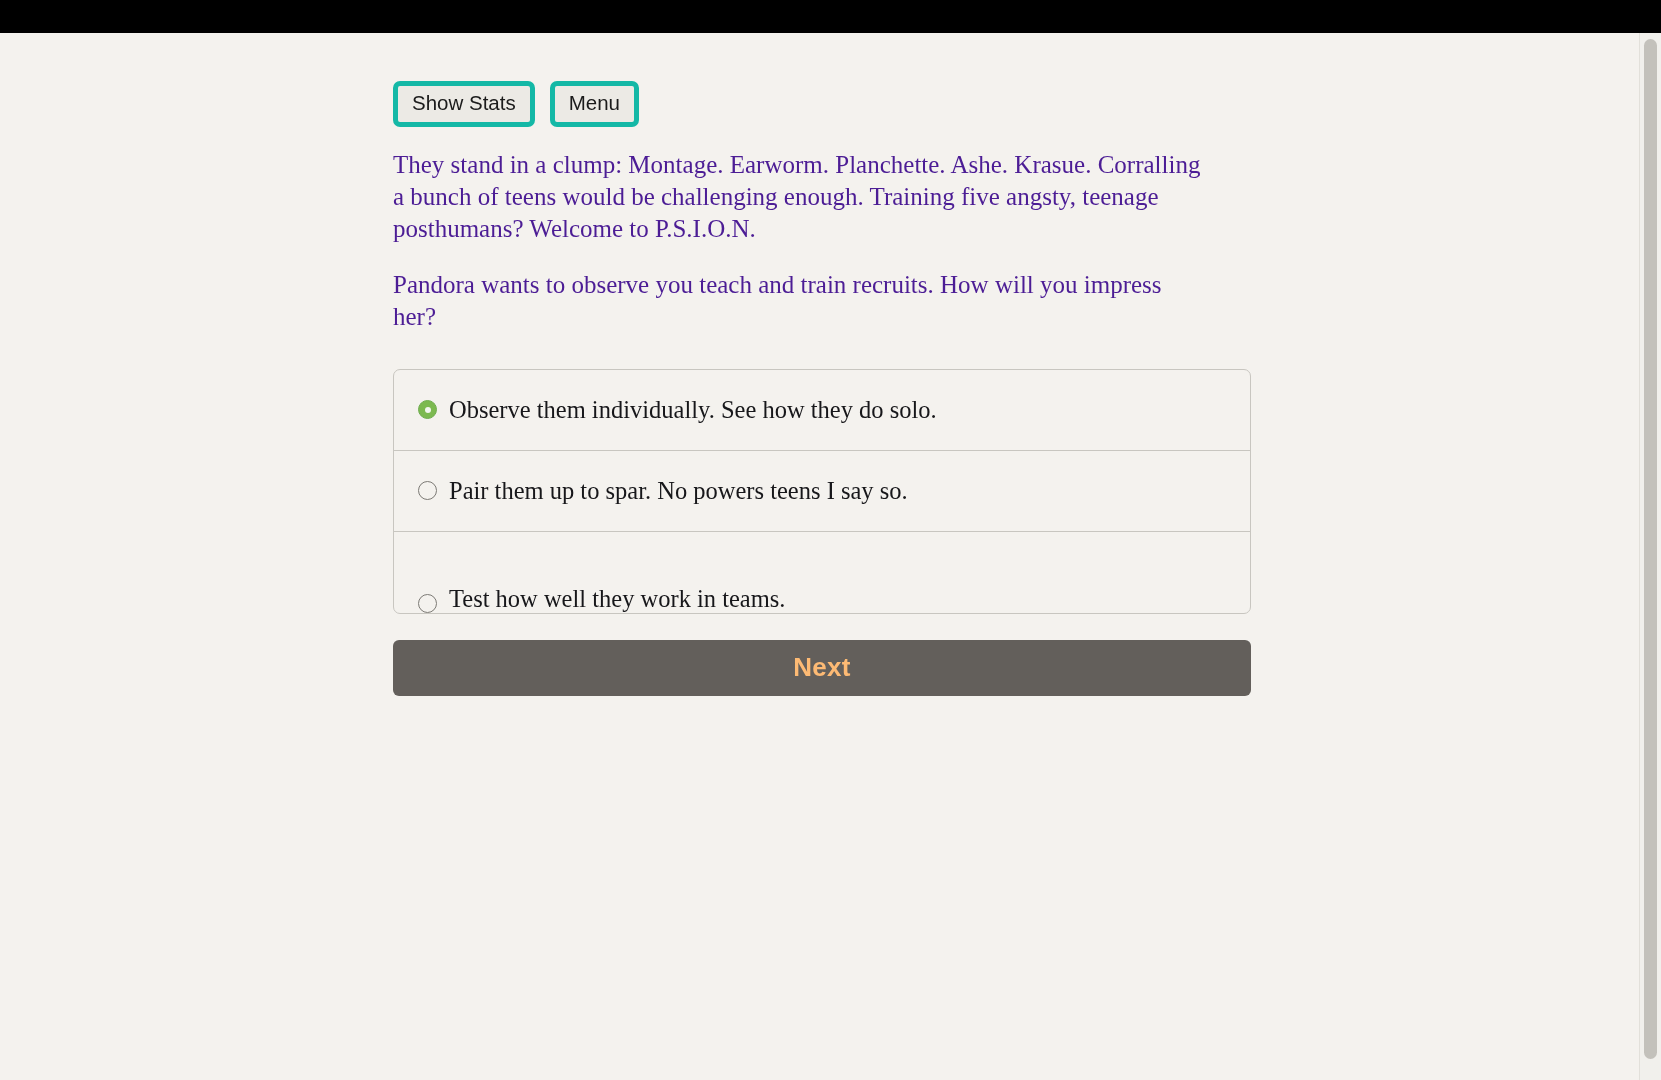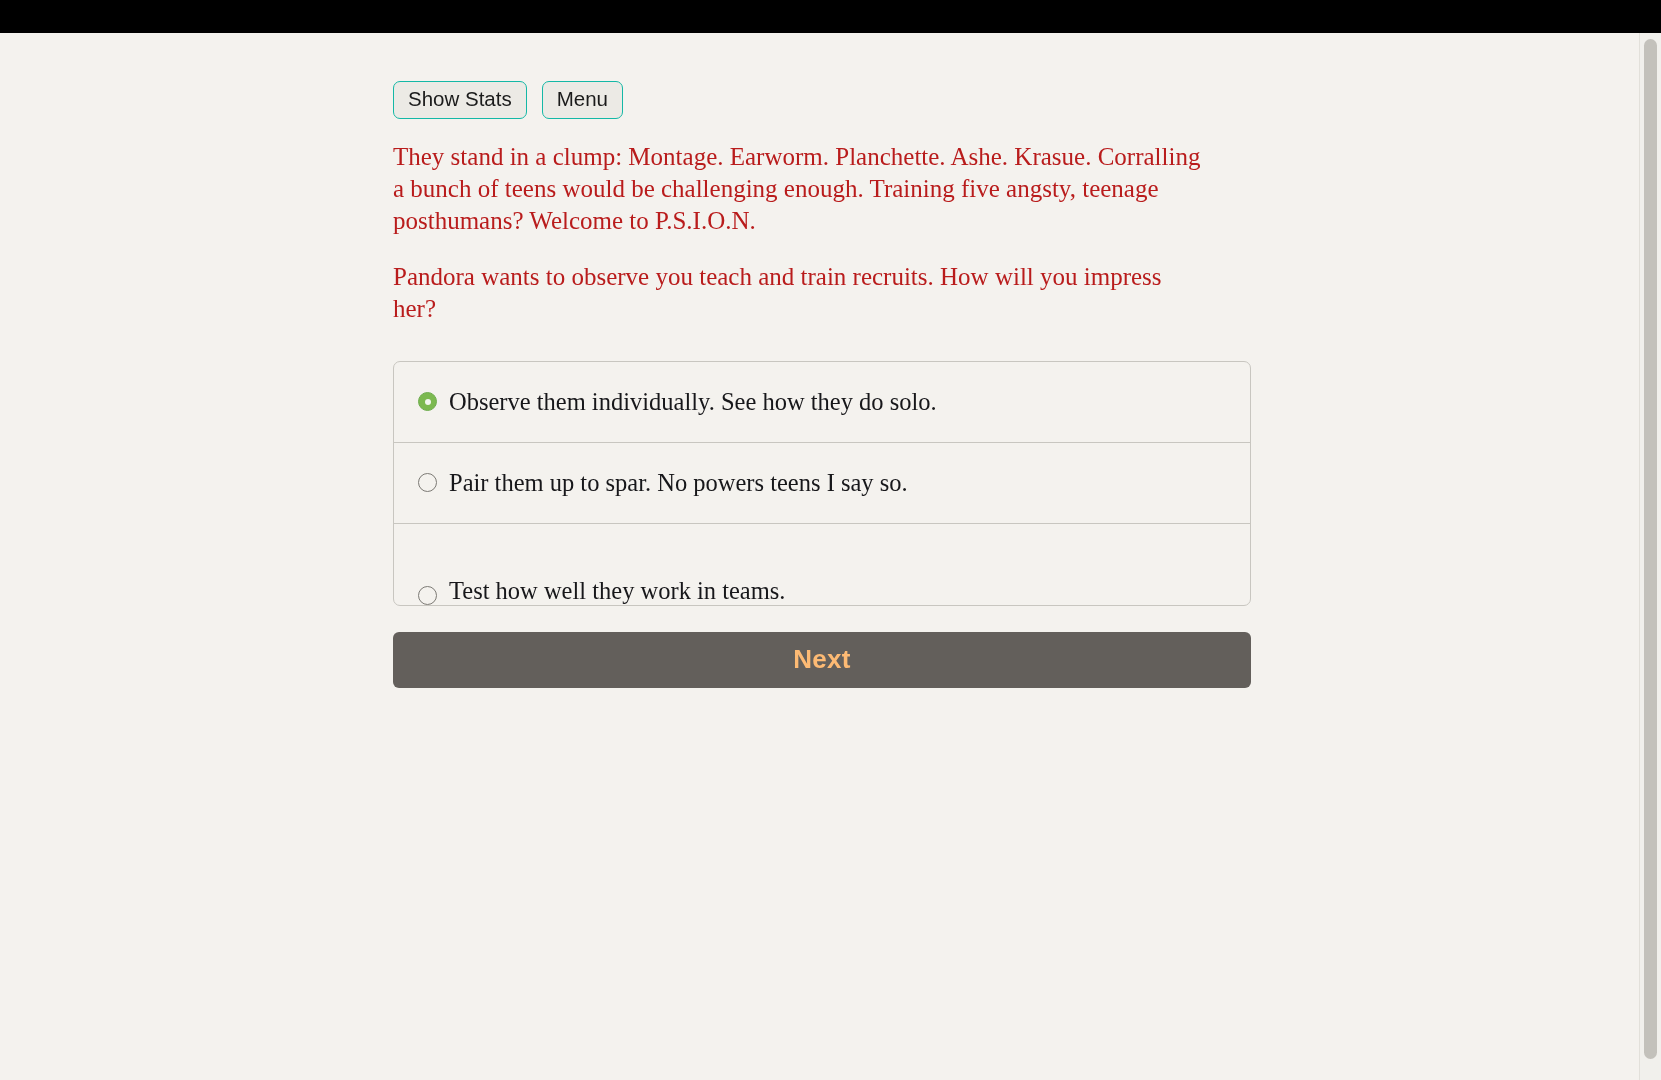--- a/index.html
+++ b/index.html
@@ -65,31 +65,31 @@
   .button-row {
     display: flex;
     gap: 15px;
     margin-bottom: 22px;
   }
   .chip {
     font-family: "Liberation Sans", sans-serif;
     font-size: 20.5px;
     color: #1b1b1b;
     background: #eceae5;
-    border: 1px solid #14b8a6;
+    border: 5px solid #14b8a6;
     border-radius: 7px;
     padding: 6px 14px 7px 14px;
     line-height: 1.1;
     cursor: pointer;
   }
   .para {
     font-family: "Liberation Serif", serif;
     font-size: 25px;
     line-height: 1.28;
-    color: #b91c1c;
+    color: #4c1d95;
     margin: 0 0 24px 0;
     max-width: 810px;
   }
   .para.second {
     margin-bottom: 36px;
   }
   .choices {
     border: 1px solid #c8c6c0;
     border-radius: 7px;
     background: #f4f2ee;

